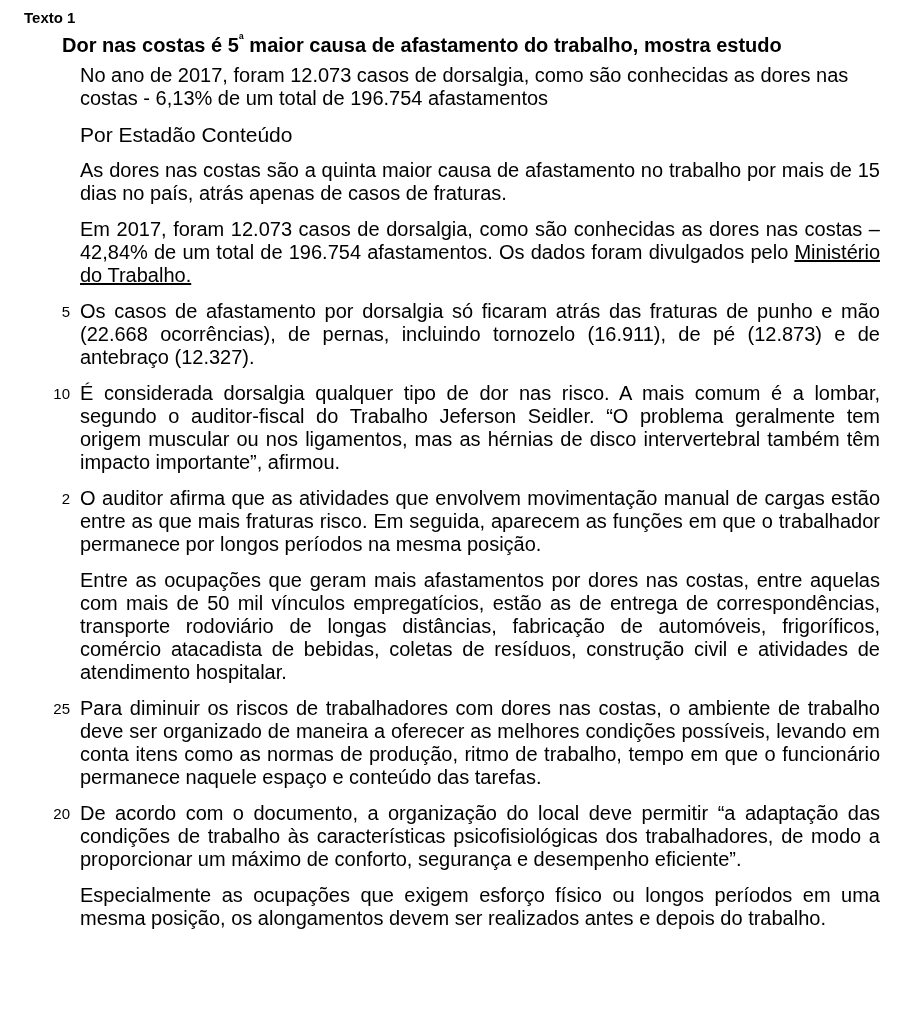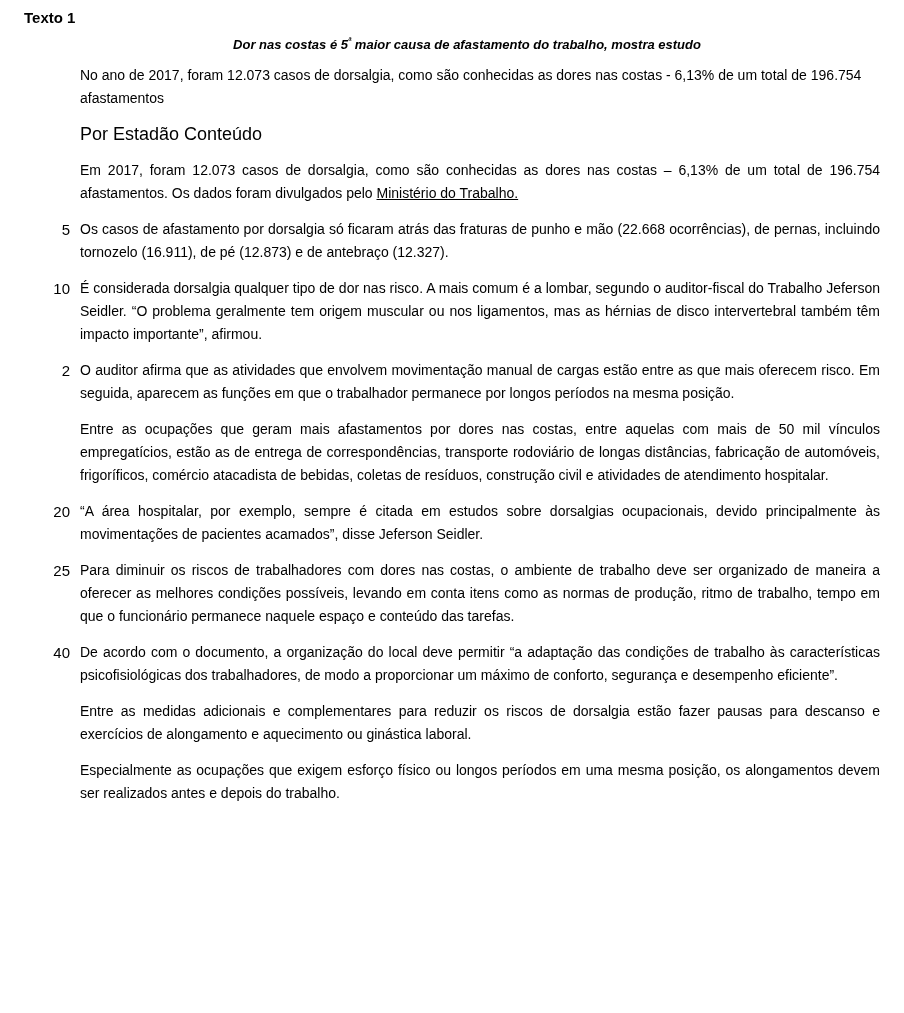--- a/index.html
+++ b/index.html
@@ -26,27 +26,25 @@
 
   
   .doc-label {
     font-size: 15px;
     font-weight: bold;
     line-height: 20px;
     margin: 2px 0 6px 0;
   }
 
   .doc-title {
-    font-size: 13px;
+    font-size: 20px;
     font-weight: bold;
-    text-align: center;
     line-height: 22px;
     margin: 0 0 8px 0;
     padding: 0 8px 0 38px;
-    font-style: italic;
   }
   .doc-title .ord {
     vertical-align: super;
     font-size: 0.68em;
     line-height: 0;
   }
 
   
   .body-block {
     margin-left: 22px;
@@ -66,33 +64,33 @@
     line-height: 23px;
     text-align: right;
     padding-right: 10px;
     box-sizing: border-box;
     user-select: none;
     white-space: pre;
   }
 
   .ptext {
     flex: 1 1 auto;
-    font-size: 14px;
+    font-size: 20px;
     line-height: 23px;
     text-align: justify;
     text-justify: inter-word;
     hyphens: none;
     margin: 0;
   }
   .ptext.left { text-align: left; }
 
   .u { text-decoration: underline; }
 
   .byline {
-    font-size: 18px;
+    font-size: 21px;
     line-height: 23px;
   }
 </style>
 </head>
 <body>
 
 <div class="page">
 
   <div class="doc-label">Texto 1</div>
 
@@ -103,67 +101,63 @@
     <div class="para-row">
       <div class="gutter"></div>
       <p class="ptext left">No ano de 2017, foram 12.073 casos de dorsalgia, como são conhecidas as dores nas costas - 6,13% de um total de 196.754 afastamentos</p>
     </div>
 
     <div class="para-row">
       <div class="gutter"></div>
       <p class="ptext left byline">Por Estadão Conteúdo</p>
     </div>
 
+    <div class="para-row">
+      <div class="gutter"></div>
+      <p class="ptext">As dores nas costas são a quinta maior causa de afastamento no trabalho por mais de 15 dias no país, atrás apenas de casos de fraturas.</p>
+    </div>
 
     <div class="para-row">
       <div class="gutter"></div>
-      <p class="ptext"><span>Em 2017, foram 12.073 casos de dorsalgia, como são conhecidas as dores nas costas – 6,13% de um total de 196.754 afastamentos. Os dados foram divulgados pelo </span><span class="u">Ministério do Trabalho.</span></p>
+      <p class="ptext"><span>Em 2017, foram 12.073 casos de dorsalgia, como são conhecidas as dores nas costas – 42,84% de um total de 196.754 afastamentos. Os dados foram divulgados pelo </span><span class="u">Ministério do Trabalho.</span></p>
     </div>
 
     <div class="para-row">
       <div class="gutter">5</div>
       <p class="ptext">Os casos de afastamento por dorsalgia só ficaram atrás das fraturas de punho e mão (22.668 ocorrências), de pernas, incluindo tornozelo (16.911), de pé (12.873) e de antebraço (12.327).</p>
     </div>
 
 
     <div class="para-row">
       <div class="gutter">10</div>
       <p class="ptext">É considerada dorsalgia qualquer tipo de dor nas risco. A mais comum é a lombar, segundo o auditor-fiscal do Trabalho Jeferson Seidler. “O problema geralmente tem origem muscular ou nos ligamentos, mas as hérnias de disco intervertebral também têm impacto importante”, afirmou.</p>
     </div>
 
     <div class="para-row">
       <div class="gutter">2</div>
-      <p class="ptext">O auditor afirma que as atividades que envolvem movimentação manual de cargas estão entre as que mais oferecem risco. Em seguida, aparecem as funções em que o trabalhador permanece por longos períodos na mesma posição.</p>
+      <p class="ptext">O auditor afirma que as atividades que envolvem movimentação manual de cargas estão entre as que mais fraturas risco. Em seguida, aparecem as funções em que o trabalhador permanece por longos períodos na mesma posição.</p>
     </div>
 
     <div class="para-row">
       <div class="gutter"></div>
       <p class="ptext">Entre as ocupações que geram mais afastamentos por dores nas costas, entre aquelas com mais de 50 mil vínculos empregatícios, estão as de entrega de correspondências, transporte rodoviário de longas distâncias, fabricação de automóveis, frigoríficos, comércio atacadista de bebidas, coletas de resíduos, construção civil e atividades de atendimento hospitalar.</p>
     </div>
 
-    <div class="para-row">
-      <div class="gutter">20</div>
-      <p class="ptext">“A área hospitalar, por exemplo, sempre é citada em estudos sobre dorsalgias ocupacionais, devido principalmente às movimentações de pacientes acamados”, disse Jeferson Seidler.</p>
-    </div>
 
     <div class="para-row">
       <div class="gutter">25</div>
       <p class="ptext">Para diminuir os riscos de trabalhadores com dores nas costas, o ambiente de trabalho deve ser organizado de maneira a oferecer as melhores condições possíveis, levando em conta itens como as normas de produção, ritmo de trabalho, tempo em que o funcionário permanece naquele espaço e conteúdo das tarefas.</p>
     </div>
 
 
     <div class="para-row">
-      <div class="gutter">40</div>
+      <div class="gutter">20</div>
       <p class="ptext">De acordo com o documento, a organização do local deve permitir “a adaptação das condições de trabalho às características psicofisiológicas dos trabalhadores, de modo a proporcionar um máximo de conforto, segurança e desempenho eficiente”.</p>
     </div>
 
-    <div class="para-row">
-      <div class="gutter"></div>
-      <p class="ptext">Entre as medidas adicionais e complementares para reduzir os riscos de dorsalgia estão fazer pausas para descanso e exercícios de alongamento e aquecimento ou ginástica laboral.</p>
-    </div>
 
     <div class="para-row">
       <div class="gutter"></div>
       <p class="ptext">Especialmente as ocupações que exigem esforço físico ou longos períodos em uma mesma posição, os alongamentos devem ser realizados antes e depois do trabalho.</p>
     </div>
 
   </div>
 
 </div>
 

